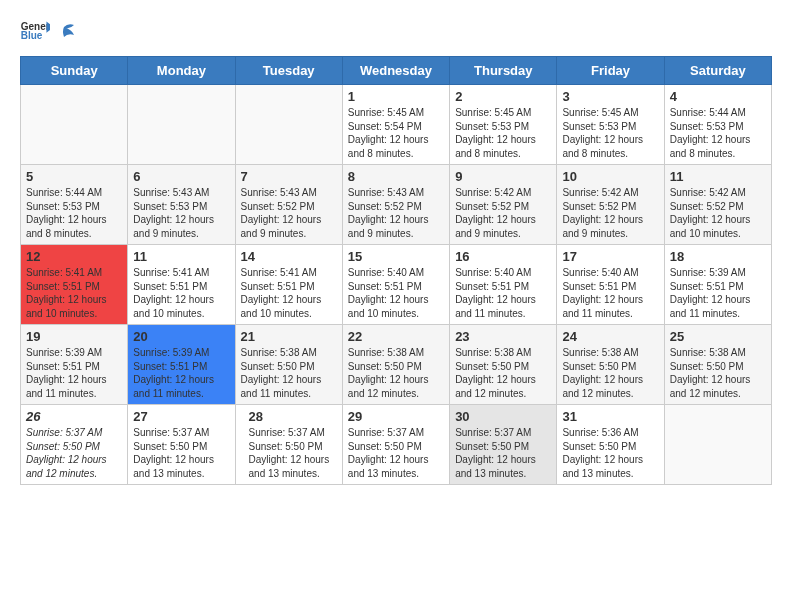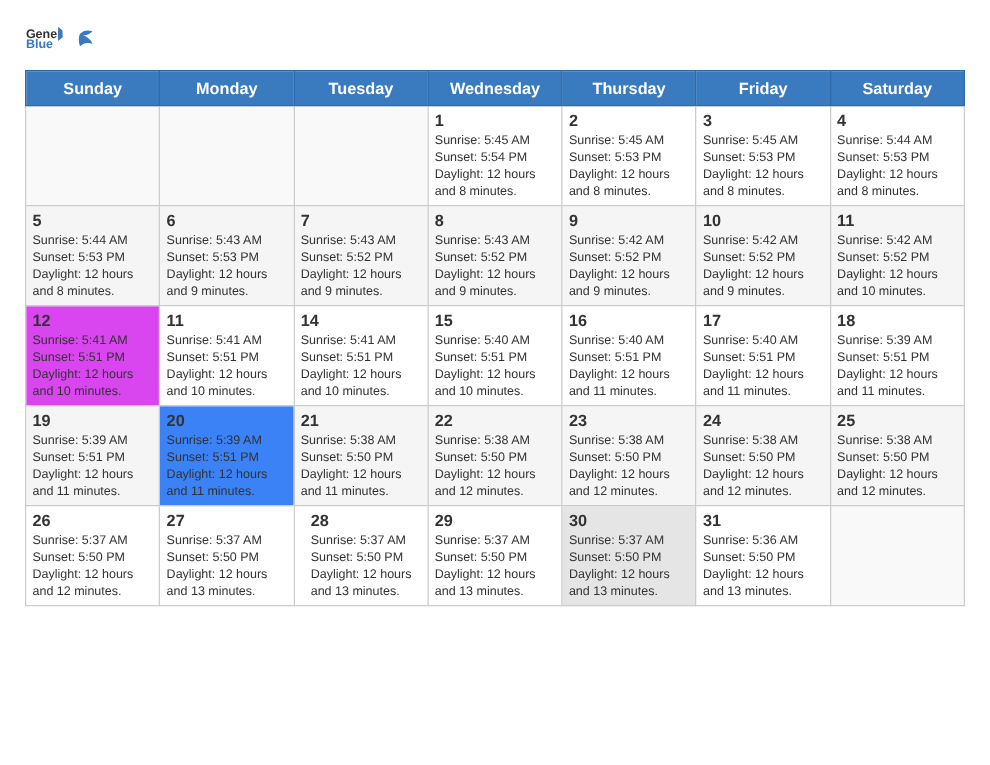--- a/index.html
+++ b/index.html
@@ -198,21 +198,21 @@
         </td>
         <td style="background-color: rgb(245, 245, 245);">
           <span class="day-number">11</span>
           <div class="day-info" style="white-space: pre-line;">Sunrise: 5:42 AM
 Sunset: 5:52 PM
 Daylight: 12 hours
 and 10 minutes.</div>
         </td>
       </tr>
       <tr>
-        <td style="background-color: #d946ef; margin-top: 12px;">
+        <td style="background-color: #ef4444; margin-top: 12px;">
           <span class="day-number">12</span>
           <div class="day-info" style="white-space: pre-line;">Sunrise: 5:41 AM
 Sunset: 5:51 PM
 Daylight: 12 hours
 and 10 minutes.</div>
         </td>
         <td style="background-color: rgb(255, 255, 255);">
           <span class="day-number">11</span>
           <div class="day-info" style="white-space: pre-line;">Sunrise: 5:41 AM
 Sunset: 5:51 PM
@@ -300,21 +300,21 @@
         </td>
         <td style="background-color: rgb(245, 245, 245);">
           <span class="day-number">25</span>
           <div class="day-info" style="white-space: pre-line;">Sunrise: 5:38 AM
 Sunset: 5:50 PM
 Daylight: 12 hours
 and 12 minutes.</div>
         </td>
       </tr>
       <tr>
-        <td style="background-color: rgb(255, 255, 255);">
+        <td style="background-color: rgb(255, 255, 255); font-style: italic;">
           <span class="day-number">26</span>
           <div class="day-info" style="white-space: pre-line;">Sunrise: 5:37 AM
 Sunset: 5:50 PM
 Daylight: 12 hours
 and 12 minutes.</div>
         </td>
         <td style="background-color: rgb(255, 255, 255);">
           <span class="day-number">27</span>
           <div class="day-info" style="white-space: pre-line;">Sunrise: 5:37 AM
 Sunset: 5:50 PM

